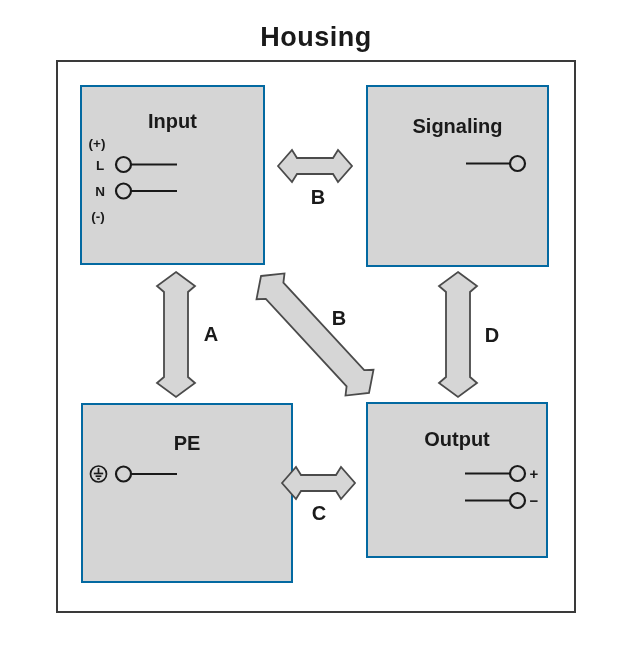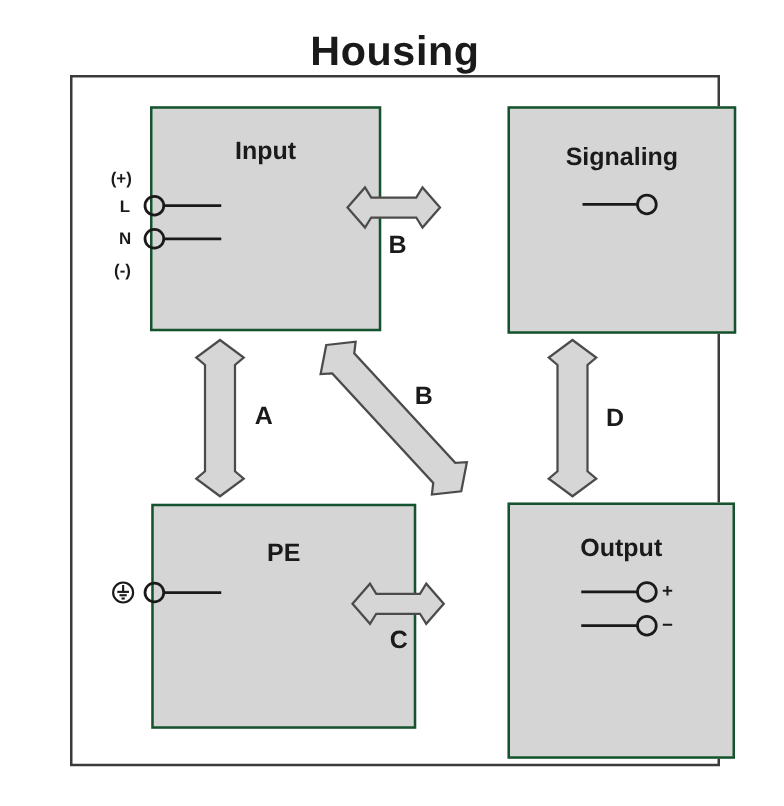--- a/index.html
+++ b/index.html
@@ -14,45 +14,44 @@
     height: 645px;
     background: #ffffff;
     overflow: hidden;
   }
   .diagram-title {
     position: absolute;
     left: 56px;
     width: 520px;
     top: 22px;
     text-align: center;
-    font-size: 33px;
+    font-size: 27px;
     font-weight: bold;
     color: #1a1a1a;
     letter-spacing: 0.5px;
   }
   .housing {
     position: absolute;
     left: 56px;
     top: 60px;
     width: 516px;
     height: 549px;
     border: 2px solid #3a3a3a;
     background: #ffffff;
   }
   .block {
     position: absolute;
     background: #d5d5d5;
-    border: 2px solid #14532d;
+    border: 2px solid #0369a1;
     box-sizing: border-box;
-    margin-left: 40px;
   }
   .block-input     { left: 80px;  top: 85px;  width: 185px; height: 180px; }
   .block-signaling { left: 366px; top: 85px;  width: 183px; height: 182px; padding-left: 16px; }
   .block-pe        { left: 81px;  top: 403px; width: 212px; height: 180px; }
-  .block-output    { left: 366px; top: 402px; width: 182px; height: 205px; }
+  .block-output    { left: 366px; top: 402px; width: 182px; height: 156px; }
   .block-title {
     position: absolute;
     left: 0;
     width: 100%;
     text-align: center;
     font-size: 20px;
     font-weight: bold;
     color: #1a1a1a;
   }
   .t-input     { top: 23px; }

